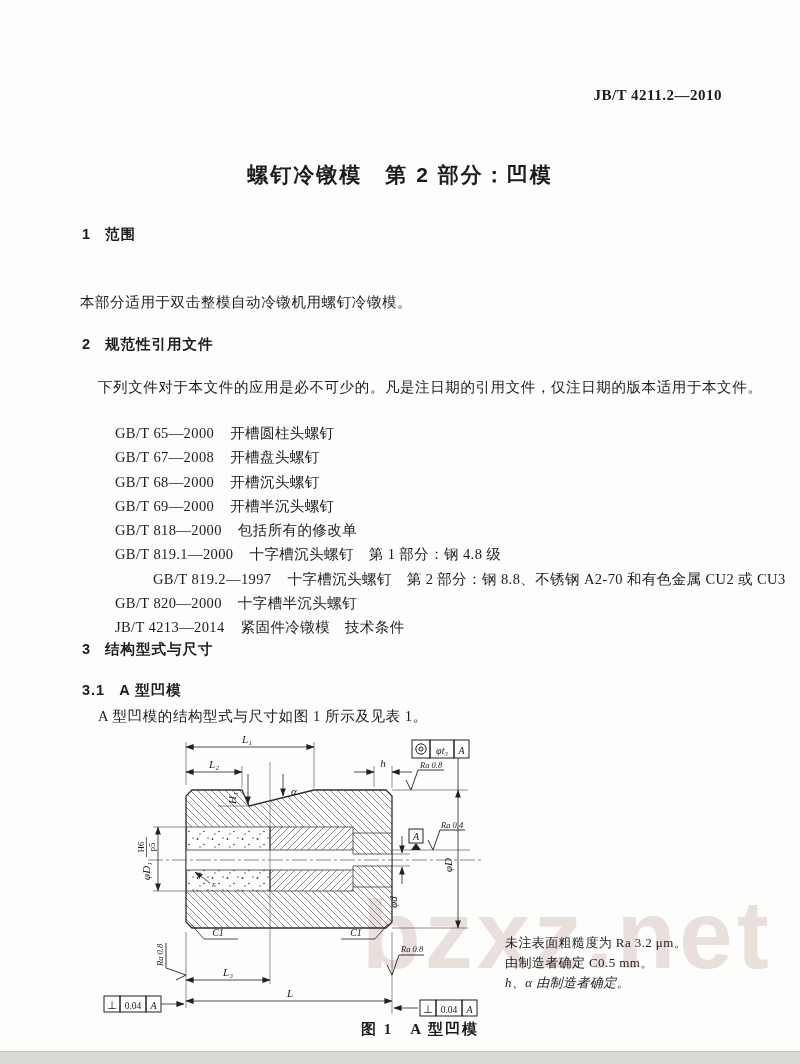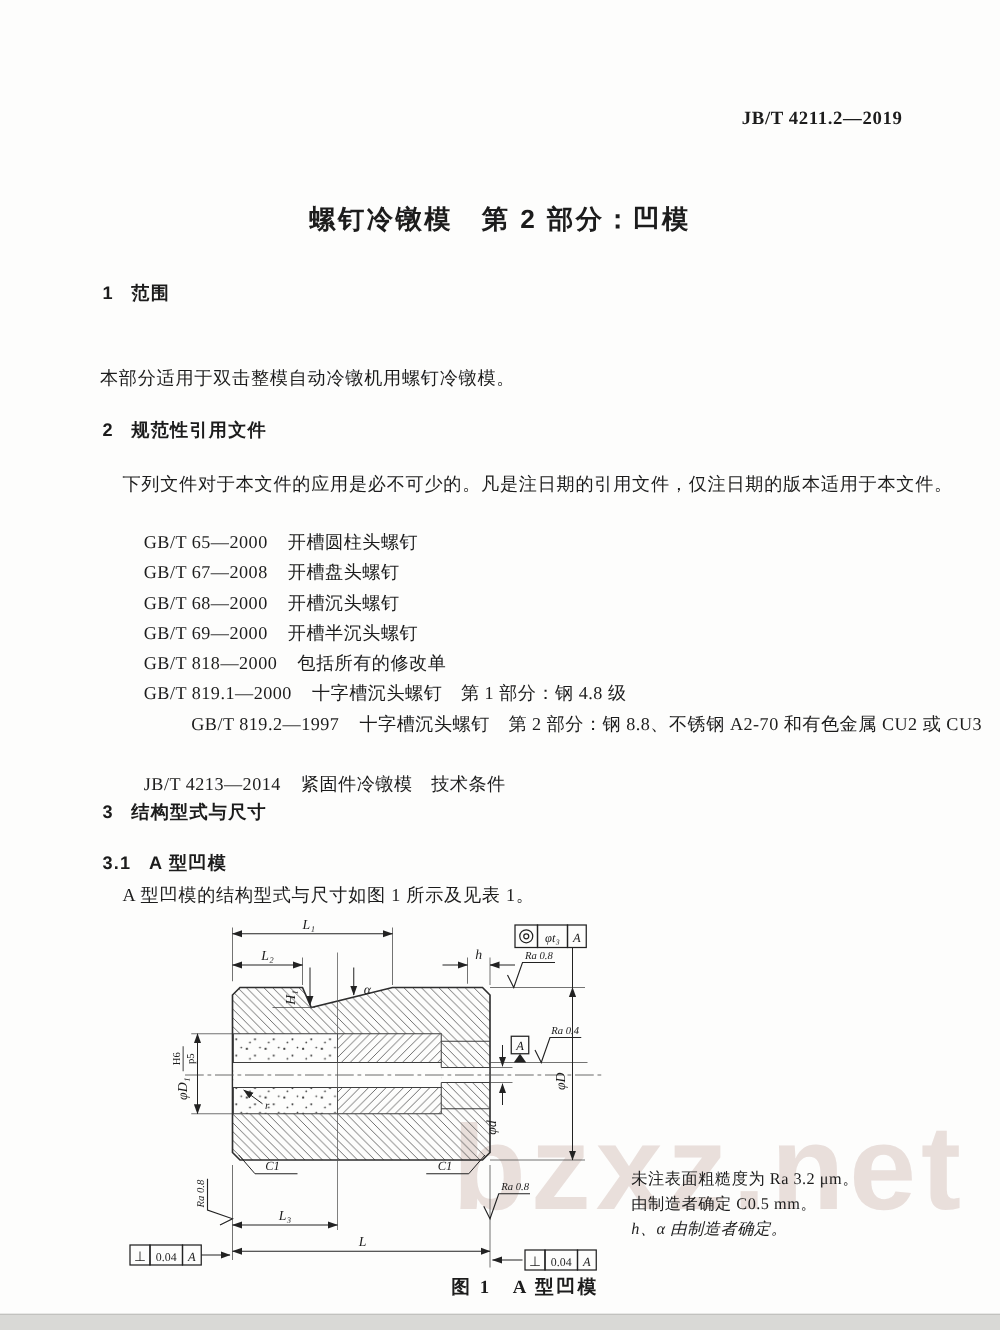--- a/index.html
+++ b/index.html
@@ -29,41 +29,42 @@
   svg .dimtxt{font-style:italic;font-size:11px;}
   svg .smtxt{font-size:8.5px;font-style:italic;}
 </style>
 </head>
 <body>
 
 <div class="page">
 
   <div class="abs watermark" style="left:362px;top:880px;">bzxz.net</div>
 
-  <div class="abs hdr content" style="top:87px;right:78px;">JB/T 4211.2—2019</div>
+  <div class="abs hdr content" style="top:87px;right:78px;">JB/T 4211.2—2010</div>
 
   <div class="abs doc-title content" style="top:161px;left:0;">螺钉冷镦模　第 2 部分：凹模</div>
 
   <div class="abs h-clause content" style="top:225px;left:82px;">
     <span class="no">1</span><span>范围</span>
   </div>
   <div class="abs body-line content" style="top:293px;left:80px;">本部分适用于双击整模自动冷镦机用螺钉冷镦模。</div>
 
   <div class="abs h-clause content" style="top:335px;left:82px;">
     <span class="no">2</span><span>规范性引用文件</span>
   </div>
   <div class="abs body-line content" style="top:378px;left:98px;">下列文件对于本文件的应用是必不可少的。凡是注日期的引用文件，仅注日期的版本适用于本文件。</div>
 
   <div class="abs ref-line content" style="top:424px;left:115px;"><span class="code">GB/T 65—2000</span><span>开槽圆柱头螺钉</span></div>
   <div class="abs ref-line content" style="top:448px;left:115px;"><span class="code">GB/T 67—2008</span><span>开槽盘头螺钉</span></div>
   <div class="abs ref-line content" style="top:473px;left:115px;"><span class="code">GB/T 68—2000</span><span>开槽沉头螺钉</span></div>
   <div class="abs ref-line content" style="top:497px;left:115px;"><span class="code">GB/T 69—2000</span><span>开槽半沉头螺钉</span></div>
   <div class="abs ref-line content" style="top:521px;left:115px;"><span class="code">GB/T 818—2000</span><span>包括所有的修改单</span></div>
   <div class="abs ref-line content" style="top:545px;left:115px;"><span class="code">GB/T 819.1—2000</span><span>十字槽沉头螺钉　第 1 部分：钢 4.8 级</span></div>
   <div class="abs ref-line content" style="top:570px;left:115px;margin-left:38px;"><span class="code">GB/T 819.2—1997</span><span>十字槽沉头螺钉　第 2 部分：钢 8.8、不锈钢 A2-70 和有色金属 CU2 或 CU3</span></div>
+  <div class="abs ref-line content" style="top:594px;left:115px;"><span class="code">GB/T 820—2000</span><span>十字槽半沉头螺钉</span></div>
   <div class="abs ref-line content" style="top:618px;left:115px;"><span class="code">JB/T 4213—2014</span><span>紧固件冷镦模　技术条件</span></div>
 
   <div class="abs h-clause content" style="top:640px;left:82px;">
     <span class="no">3</span><span>结构型式与尺寸</span>
   </div>
   <div class="abs h-clause content" style="top:681px;left:82px;">
     <span class="no">3.1</span><span>A 型凹模</span>
   </div>
   <div class="abs body-line content" style="top:707px;left:98px;">A 型凹模的结构型式与尺寸如图 1 所示及见表 1。</div>
 

